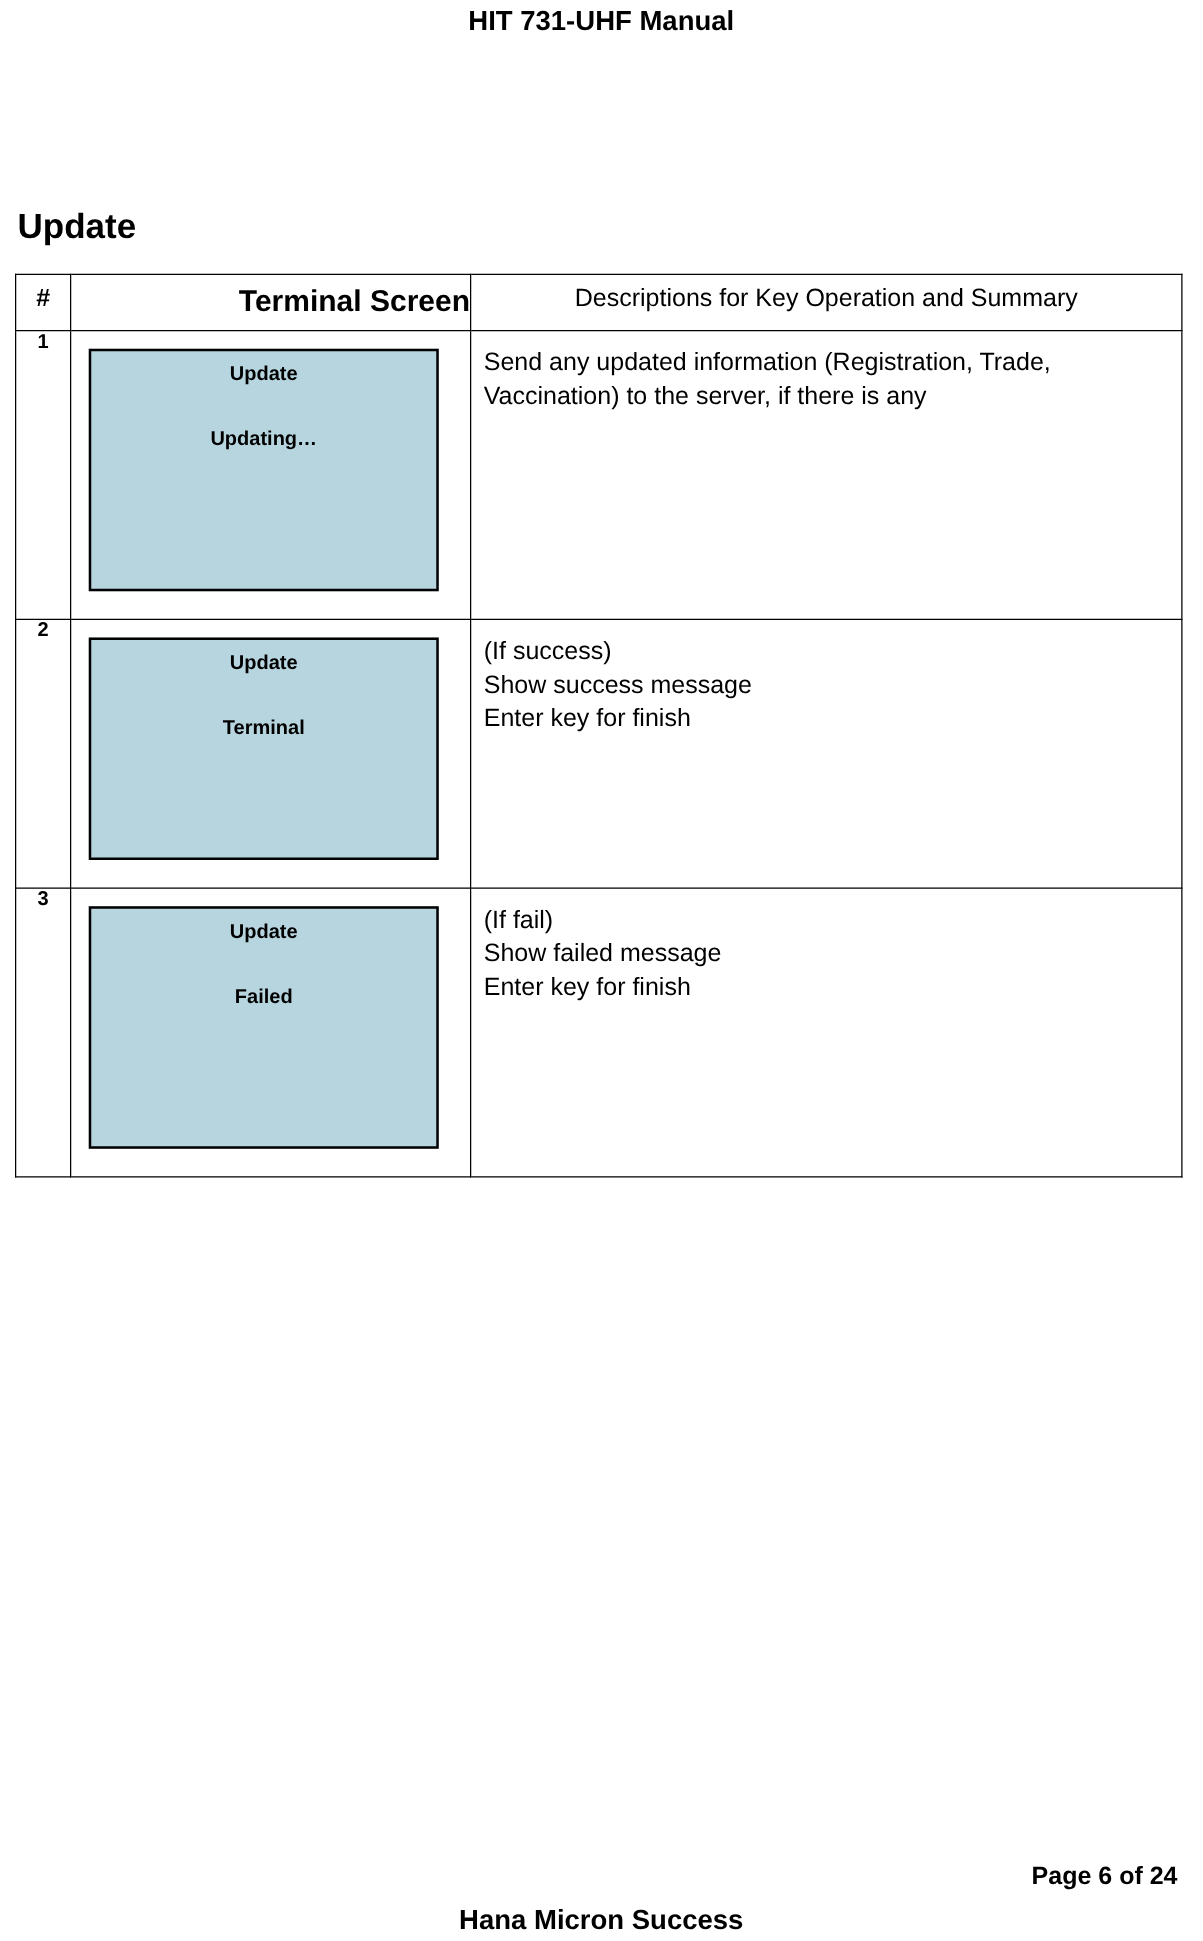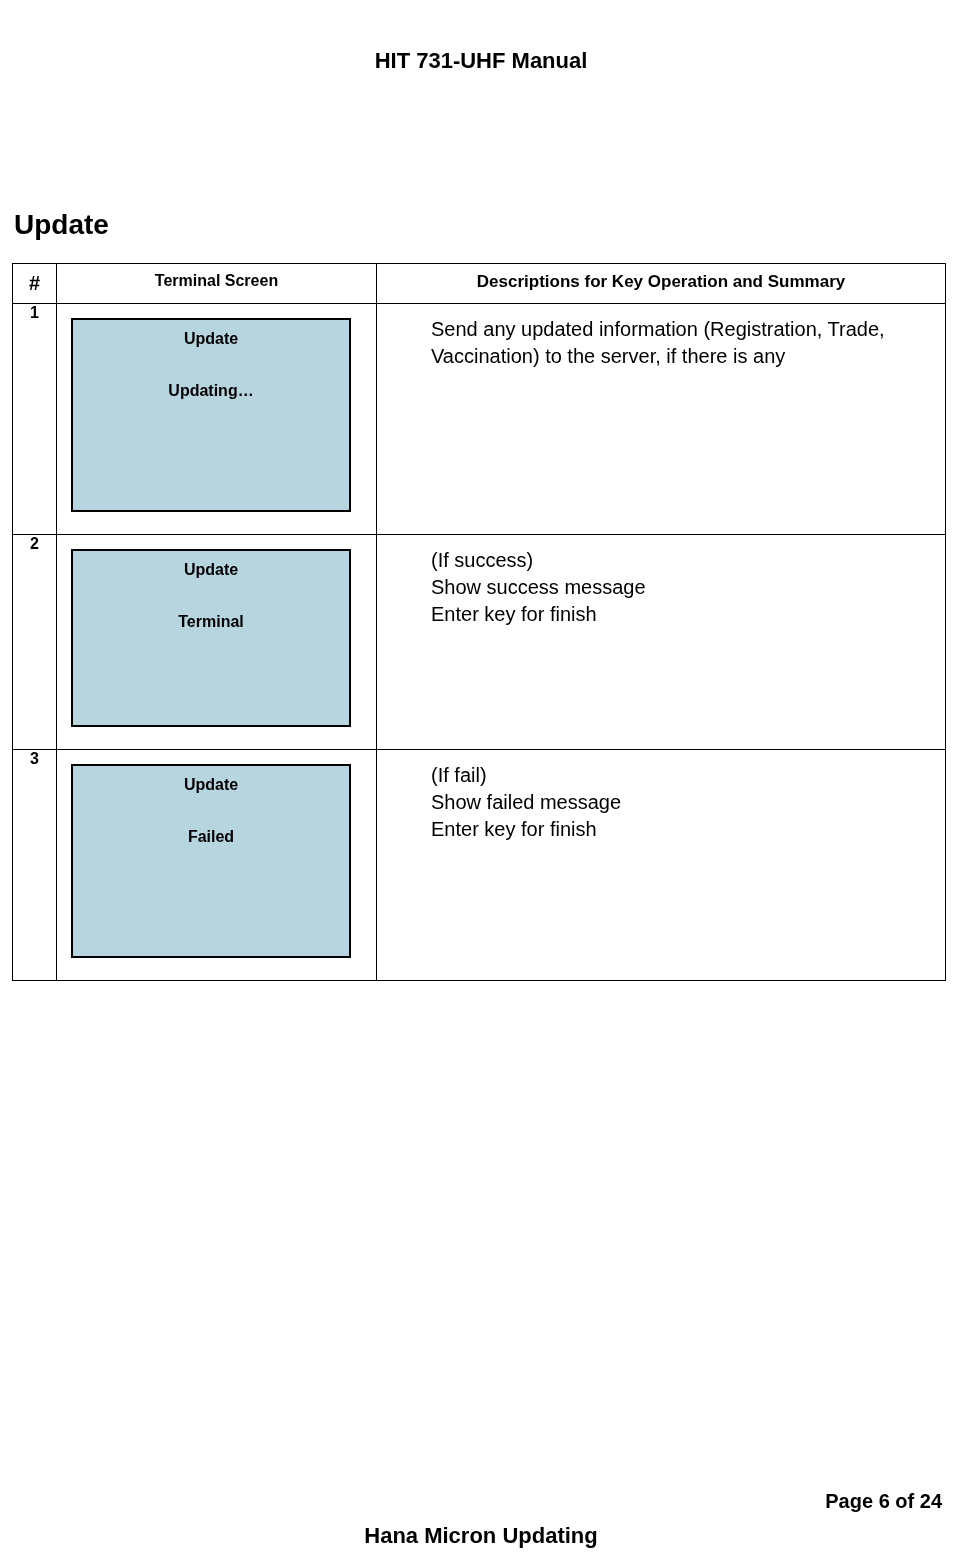--- a/index.html
+++ b/index.html
@@ -13,21 +13,20 @@
       width: 962px;
       height: 1553px;
       position: relative;
       color: #000;
     }
     .header-title {
       text-align: center;
       font-weight: bold;
       font-size: 22px;
       padding-top: 4px;
-      margin-top: 44px;
     }
     .section-title {
       font-weight: bold;
       font-size: 28px;
       margin-left: 14px;
       margin-top: 135px;
     }
     .table {
       border-collapse: collapse;
       margin-left: 12px;
@@ -40,29 +39,29 @@
     }
     .th-num {
       width: 44px;
       text-align: center;
       font-weight: bold;
       font-size: 20px;
       padding: 8px 0;
     }
     .th-terminal {
       width: 320px;
-      text-align: center;
+      text-align: right;
       font-weight: bold;
-      font-size: 16px;
+      font-size: 24px;
       padding: 8px 0;
     }
     .th-desc {
       text-align: center;
-      font-weight: bold;
-      font-size: 17px;
+      font-weight: normal;
+      font-size: 20px;
       padding: 8px 8px;
     }
     .td-num {
       text-align: center;
       font-weight: bold;
       font-size: 16px;
       vertical-align: middle;
       width: 44px;
     }
     .td-terminal {
@@ -105,21 +104,20 @@
       position: absolute;
       bottom: 4px;
       left: 0;
       width: 100%;
       text-align: center;
       font-weight: bold;
       font-size: 22px;
     }
     .desc-block {
       display: block;
-      margin-left: 44px;
     }
   </style>
 </head>
 <body>
 
 <div class="header-title">HIT 731-UHF Manual</div>
 
 <div class="section-title">Update</div>
 
 <table class="table">
@@ -170,13 +168,13 @@
       <td class="td-desc">
         <span class="desc-block">(If fail)</span>
         <span class="desc-block">Show failed message</span>
         <span class="desc-block">Enter key for finish</span>
       </td>
     </tr>
   </tbody>
 </table>
 
 <div class="page-num">Page 6 of 24</div>
-<div class="footer-company">Hana Micron Updating</div>
+<div class="footer-company">Hana Micron Success</div>
 
 </body></html>

